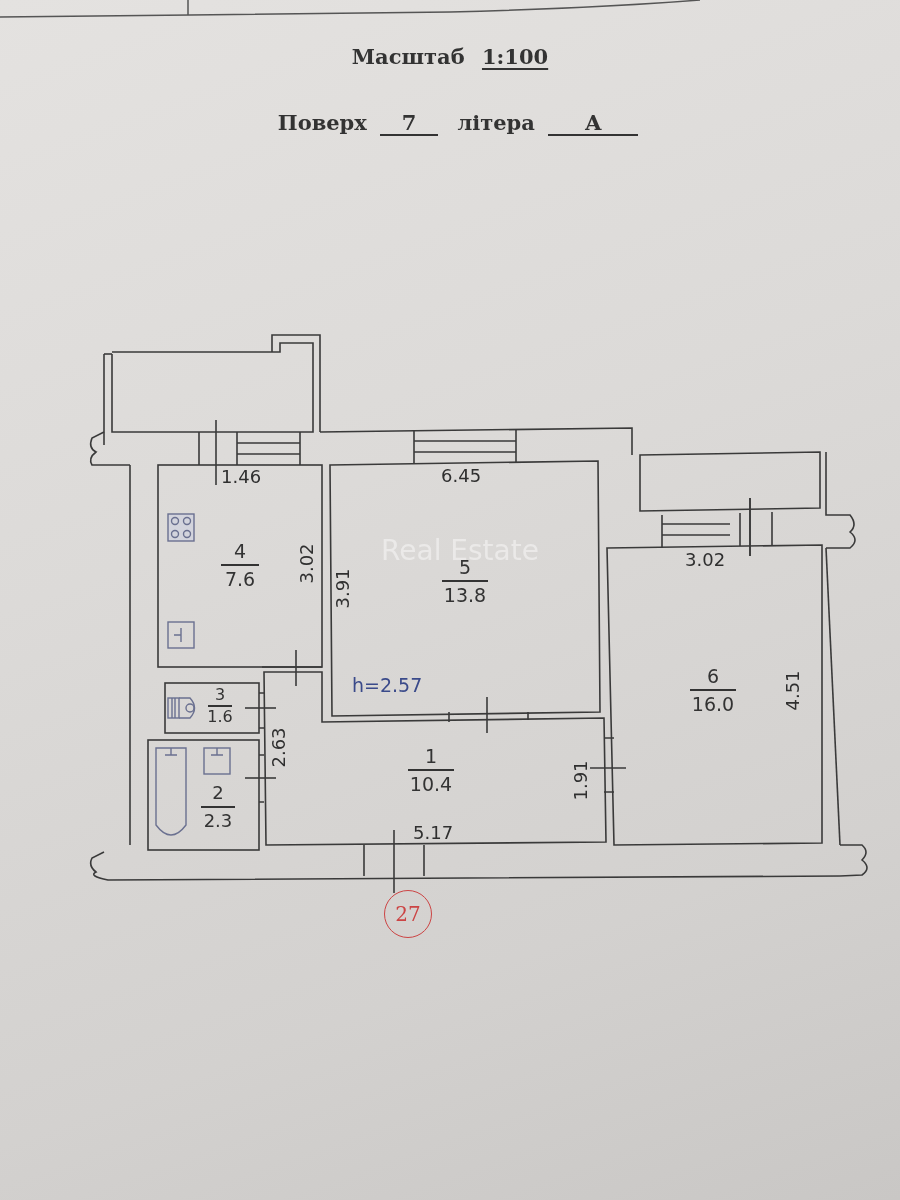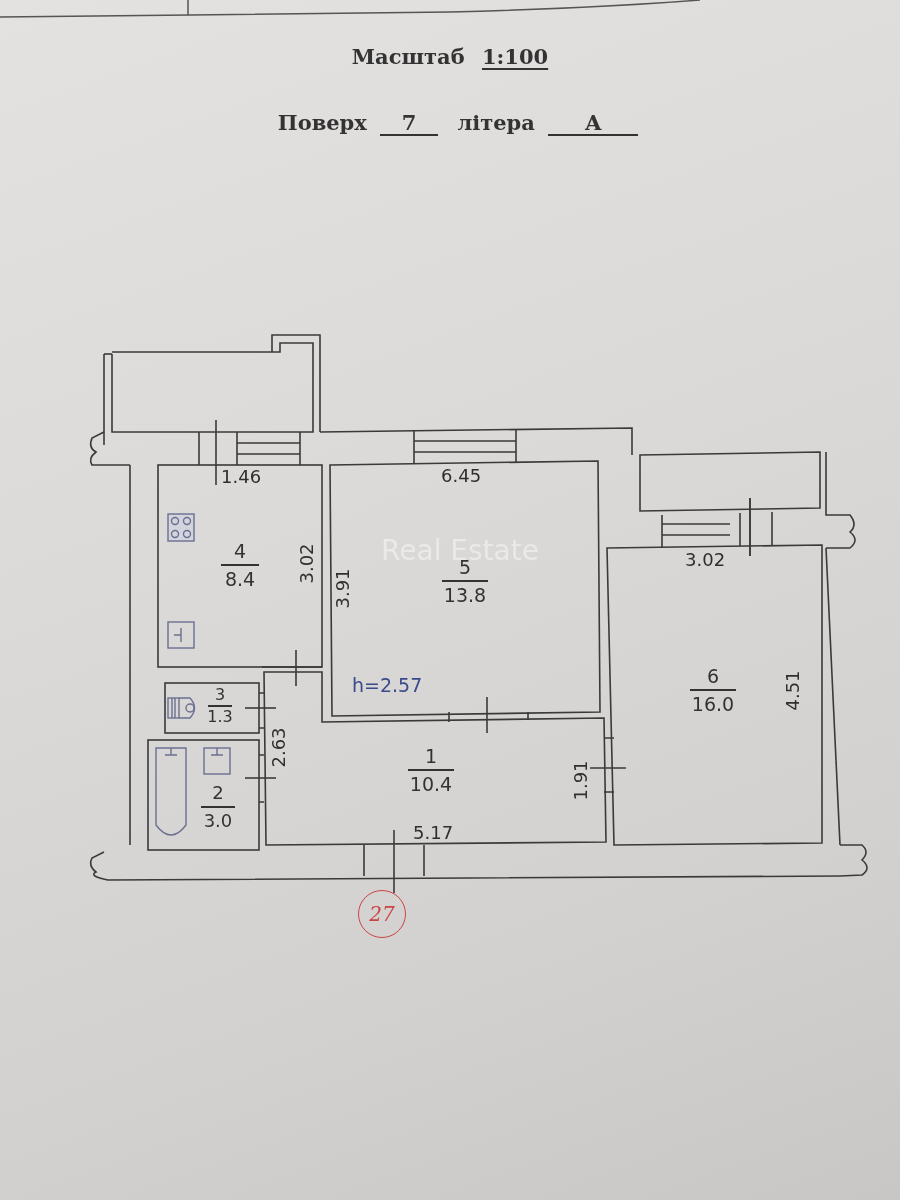--- a/index.html
+++ b/index.html
@@ -16,22 +16,22 @@
   .lbl{position:absolute;font-family:"DejaVu Sans","Liberation Sans",sans-serif;font-size:18px;color:#2f2f2f;white-space:nowrap;}
   .vert{transform:rotate(-90deg);transform-origin:center center;}
   .room{position:absolute;text-align:center;font-family:"DejaVu Sans","Liberation Sans",sans-serif;font-size:19px;color:#333;}
   .room .num{display:block;line-height:22px;}
   .room .bar{display:block;height:1.5px;background:#333;margin:2px auto;}
   .room .area{display:block;line-height:22px;}
   .height{position:absolute;left:352px;top:674px;font-family:"DejaVu Sans","Liberation Sans",sans-serif;font-size:19px;color:#3a4a8a;}
   .wm{position:absolute;left:340px;top:540px;width:240px;text-align:center;pointer-events:none;}
   .wm-main{font-family:"DejaVu Sans","Liberation Sans",sans-serif;font-weight:bold;font-size:72px;letter-spacing:2px;color:rgba(255,255,255,0.45);line-height:72px;}
   .wm-sub{font-family:"DejaVu Sans","Liberation Sans",sans-serif;font-size:28px;color:rgba(255,255,255,0.45);line-height:30px;margin-top:-4px;}
-  .axis-mark{position:absolute;left:358px;top:890px;width:46px;height:46px;border:1.5px solid #c44;border-radius:50%;
-    text-align:center;line-height:46px;font-family:"DejaVu Serif","Liberation Serif",serif;font-size:20px;color:#c44;font-style:italic;}
+  .axis-mark{position:absolute;left:384px;top:890px;width:46px;height:46px;border:1.5px solid #c44;border-radius:50%;
+    text-align:center;line-height:46px;font-family:"DejaVu Serif","Liberation Serif",serif;font-size:20px;color:#c44;}
 </style>
 </head>
 <body>
 
 <svg class="top-rule" width="900" height="20" viewBox="0 0 900 20">
   <path d="M0 17 L190 15 L450 12 Q600 8 700 0" fill="none" stroke="#555" stroke-width="1.5"></path>
   <line x1="188" y1="0" x2="188" y2="15" stroke="#555" stroke-width="1.5"></line>
 </svg>
 
 <div class="header scale-line">
@@ -141,43 +141,43 @@
 <div class="lbl vert" style="left:322px;top:578px;">3.91</div>
 <div class="lbl" style="left:685px;top:549px;">3.02</div>
 <div class="lbl vert" style="left:772px;top:680px;">4.51</div>
 <div class="lbl" style="left:413px;top:822px;">5.17</div>
 <div class="lbl vert" style="left:560px;top:770px;">1.91</div>
 <div class="lbl vert" style="left:258px;top:737px;">2.63</div>
 
 <div class="room" style="left:218px;top:540px;width:44px;">
   <span class="num">4</span>
   <span class="bar" style="width:38px;"></span>
-  <span class="area">8.4</span>
+  <span class="area">7.6</span>
 </div>
 <div class="room" style="left:440px;top:556px;width:50px;">
   <span class="num">5</span>
   <span class="bar" style="width:46px;"></span>
   <span class="area">13.8</span>
 </div>
 <div class="room" style="left:688px;top:665px;width:50px;">
   <span class="num">6</span>
   <span class="bar" style="width:46px;"></span>
   <span class="area">16.0</span>
 </div>
 <div class="room" style="left:406px;top:745px;width:50px;">
   <span class="num">1</span>
   <span class="bar" style="width:46px;"></span>
   <span class="area">10.4</span>
 </div>
 <div class="room" style="left:200px;top:686px;width:40px;font-size:16px;">
   <span class="num" style="line-height:18px;">3</span>
   <span class="bar" style="width:24px;margin:1px auto;"></span>
-  <span class="area" style="line-height:18px;">1.3</span>
+  <span class="area" style="line-height:18px;">1.6</span>
 </div>
 <div class="room" style="left:198px;top:782px;width:40px;font-size:18px;">
   <span class="num">2</span>
   <span class="bar" style="width:34px;"></span>
-  <span class="area">3.0</span>
+  <span class="area">2.3</span>
 </div>
 
 <div class="height">h=2.57</div>
 
 <div class="axis-mark">27</div>
 
 </body></html>

